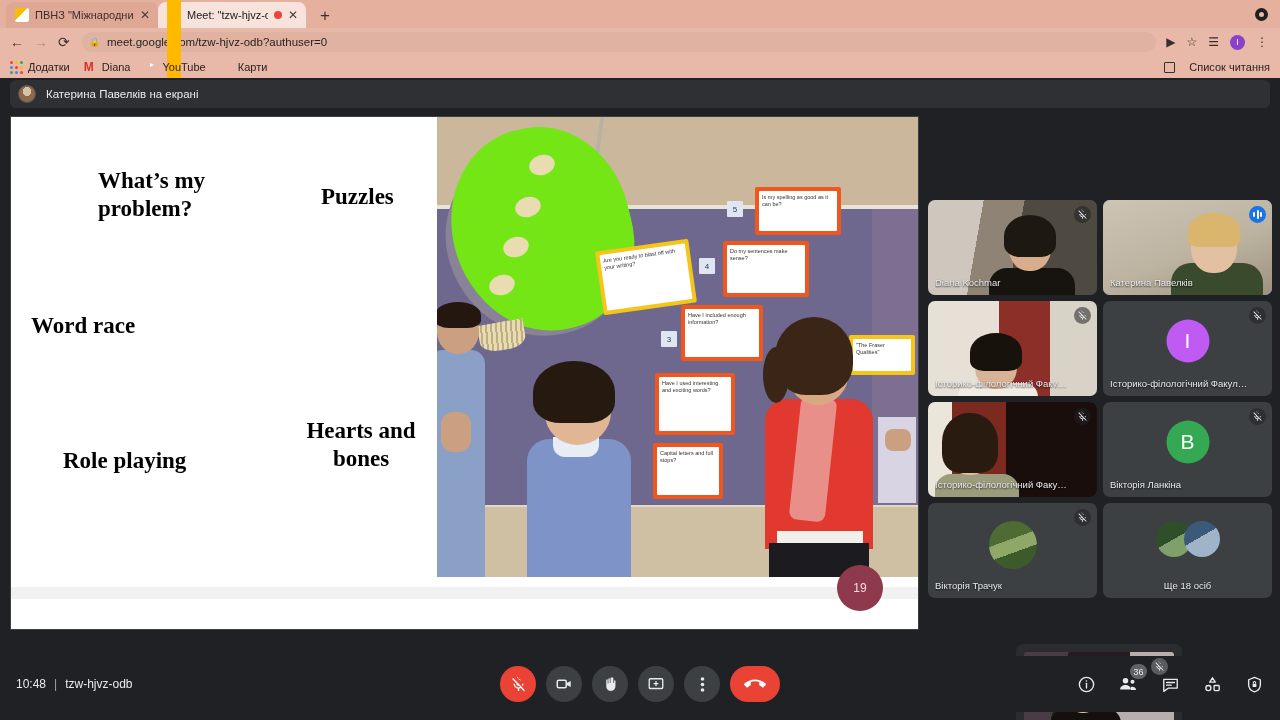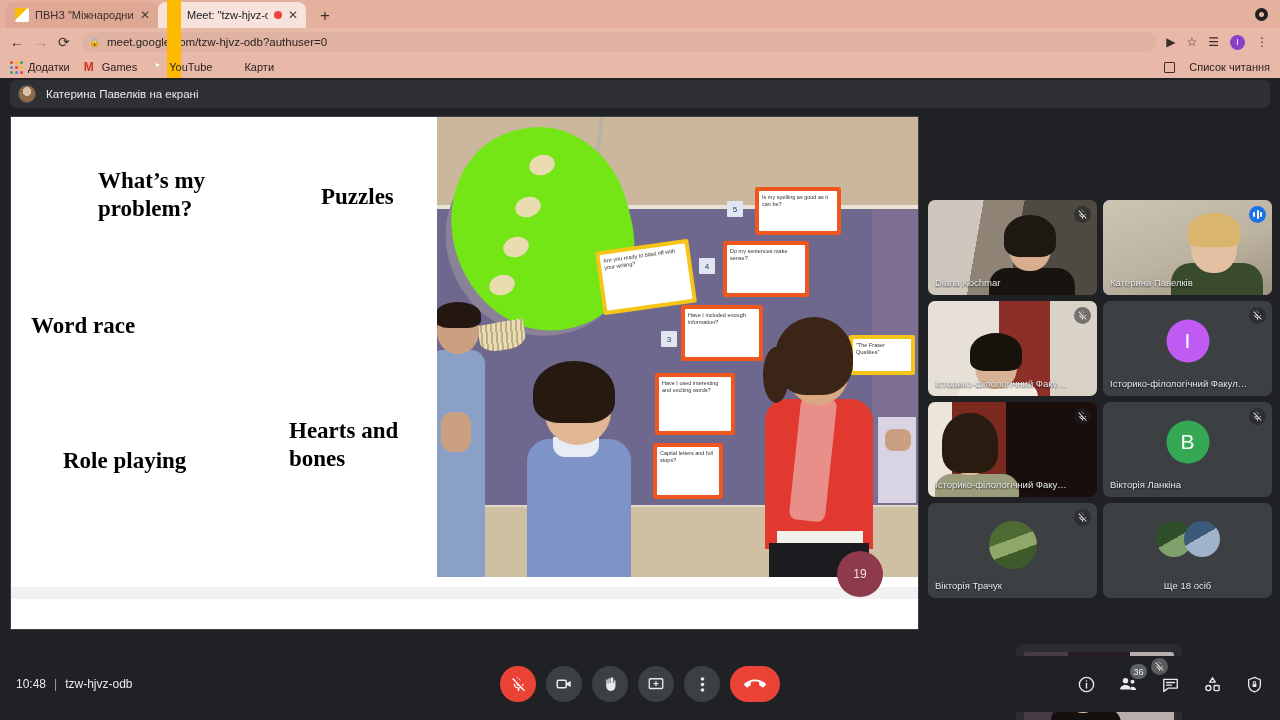--- a/index.html
+++ b/index.html
@@ -116,21 +116,21 @@
   .slide { position:absolute; inset:0; background:#fff; }
 
   .slide-text {
     position:absolute; font-family:"Liberation Serif", serif; font-weight:bold;
     color:#000; line-height:1.2;
   }
   .t-whats   { left:87px;  top:50px;  font-size:23px; width:110px; }
   .t-puzzles { left:310px; top:66px;  font-size:23px; }
   .t-wordrace{ left:20px;  top:195px; font-size:23px; }
   .t-role    { left:52px;  top:330px; font-size:23px; }
-  .t-hearts  { left:278px; top:300px; font-size:23px; width:130px; }
+  .t-hearts  { left:285px; top:300px; font-size:23px; width:130px;text-align:center; }
 
   .games-box {
     position:absolute; left:174px; top:155px; width:180px; height:70px;
     background:#00e800; border-radius:9px; display:flex;
     align-items:center; justify-content:center;
   }
   .games-box span {
     font-family:"Liberation Serif", serif; font-weight:bold;
     font-size:24px; color:#000;
   }
@@ -206,21 +206,21 @@
   .kr-pants{ position:absolute; left:10px; top:226px; width:100px; height:34px; background:#1b1b20; }
   .kr-shirt{ position:absolute; left:18px; top:214px; width:86px; height:16px; background:#f2f0ea; }
 
   .kid-far { left:448px; top:312px; width:36px; height:90px; }
   .kf-hand { position:absolute; left:0; top:0; width:26px; height:22px; background:#caa081; border-radius:8px; }
 
   .slide-divider {
     position:absolute; left:0; right:0; top:470px; height:12px; background:#f1f1f1;
   }
   .page-badge {
-    position:absolute; left:826px; top:434px; width:46px; height:46px;
+    position:absolute; left:826px; top:448px; width:46px; height:46px;
     border-radius:50%; background:#8e3a4c; color:#f2dde2;
     display:flex; align-items:center; justify-content:center; font-size:12px;
   }
 
   
   .ptiles { position:absolute; left:928px; top:122px; width:344px; }
   .prow { display:flex; gap:6px; margin-bottom:6px; }
   .tile {
     width:169px; height:95px; border-radius:7px; background:#3c4043;
     position:relative; overflow:hidden;
@@ -372,21 +372,21 @@
             <i></i>
             <i></i>
             <i></i>
             <i></i>
           </span>
       </span>
       <span>Додатки</span>
     </div>
     <div class="bm">
       <span class="bm-ico gm-m">M</span>
-      <span>Games</span>
+      <span>Diana</span>
     </div>
     <div class="bm">
       <span class="bm-ico"><span class="yt-ico"></span></span>
       <span>YouTube</span>
     </div>
     <div class="bm">
       <span class="bm-ico"><span class="maps-ico"></span></span>
       <span>Карти</span>
     </div>
     <div class="readlist">

